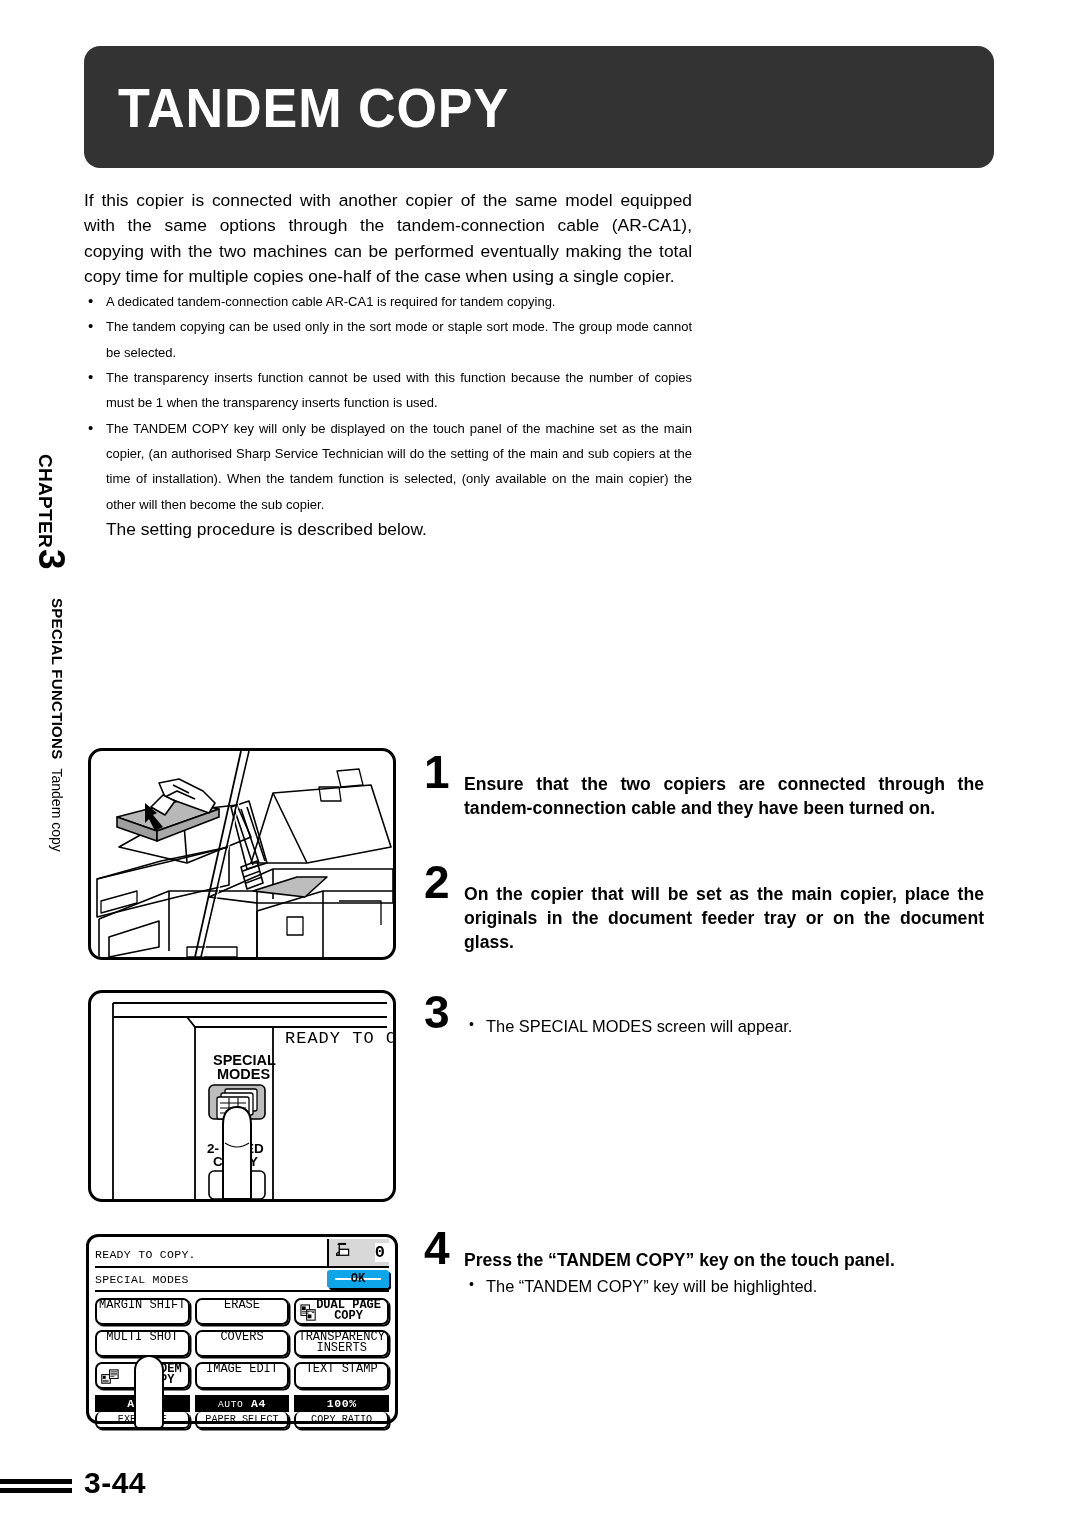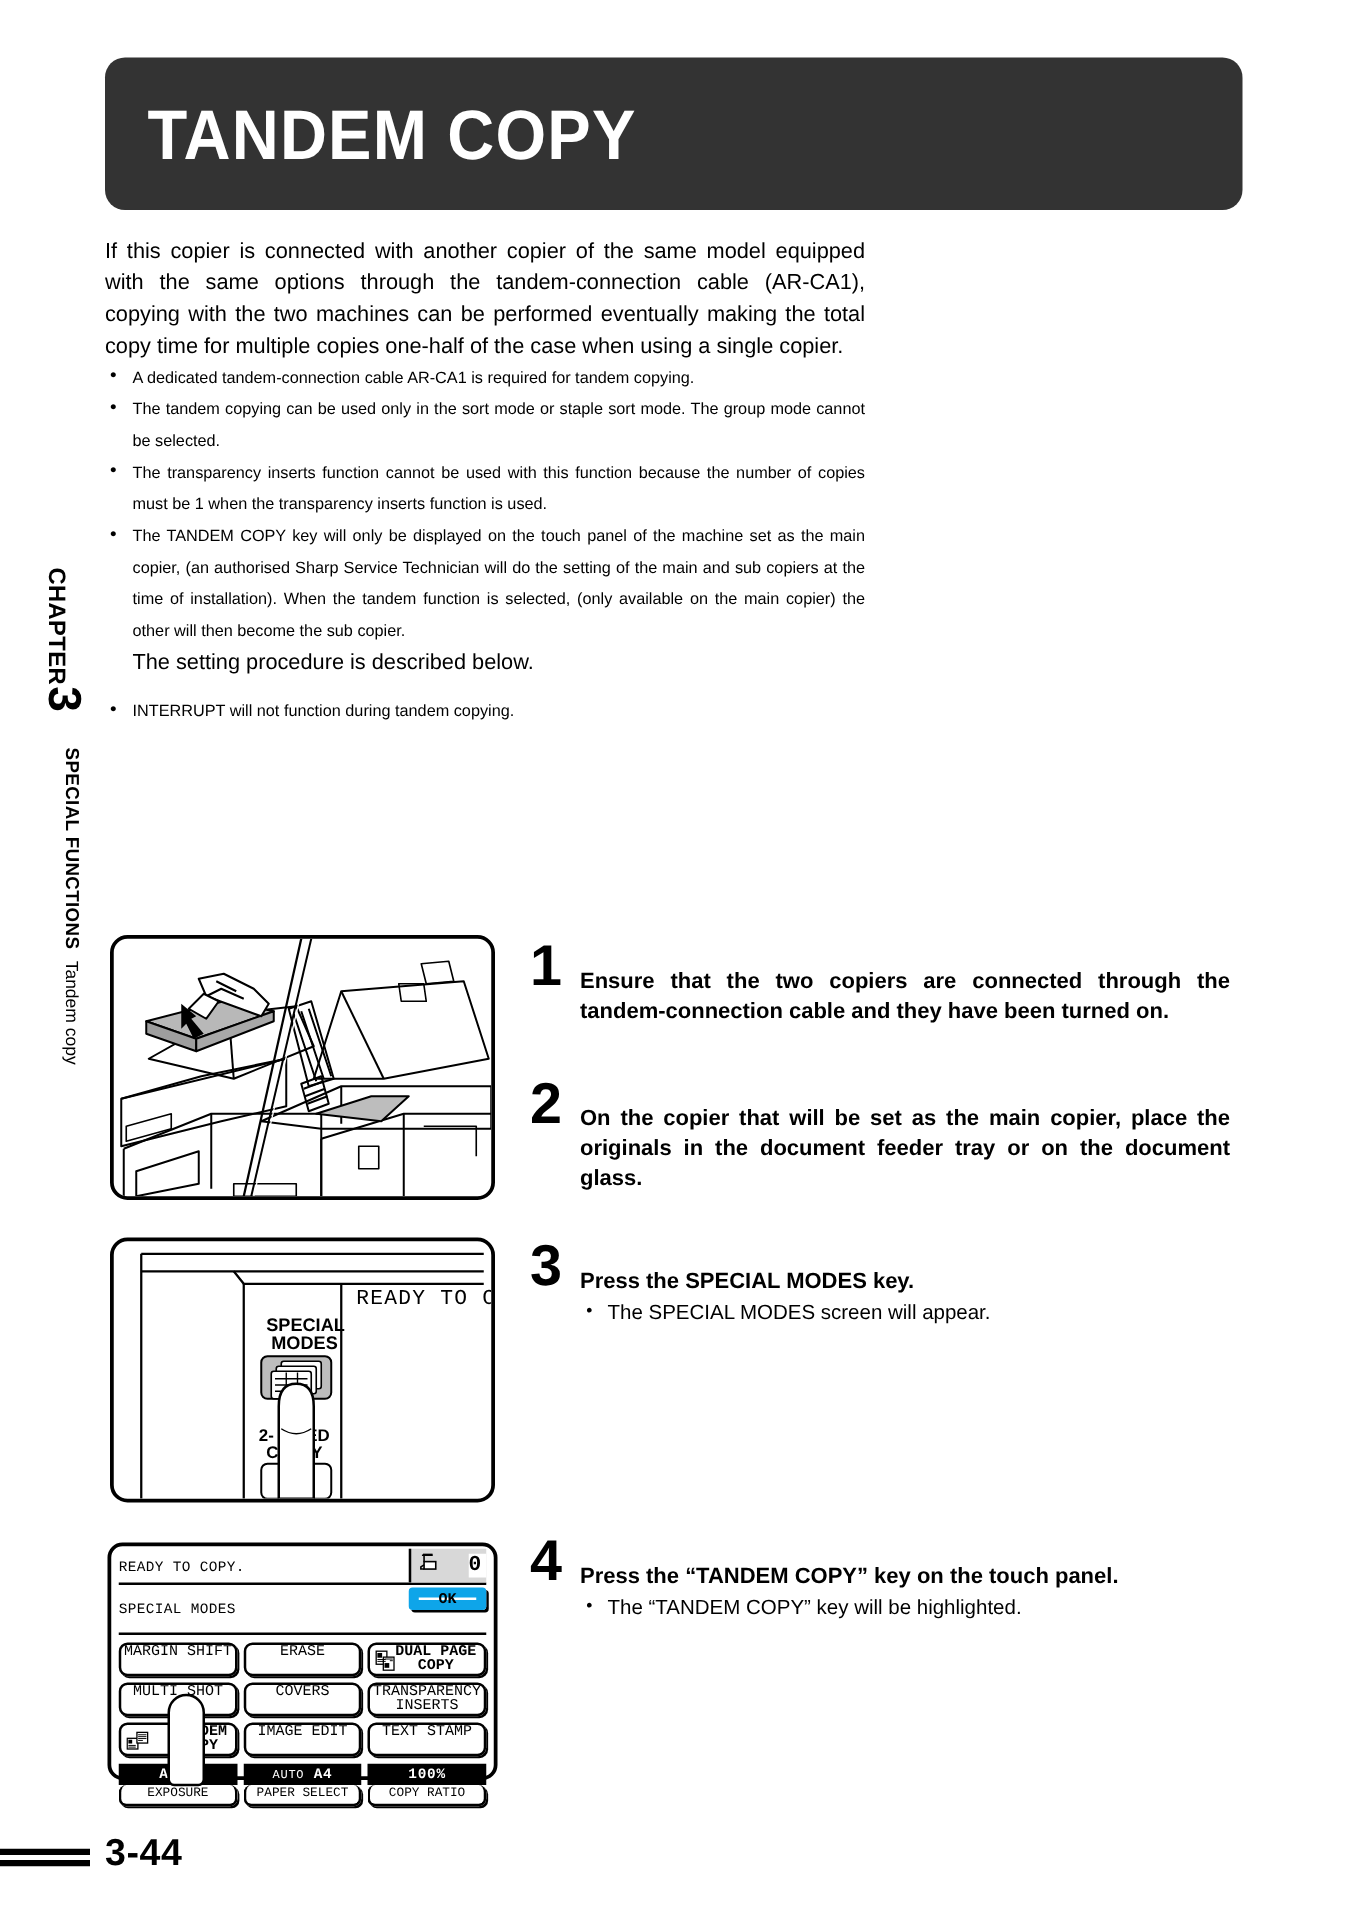--- a/index.html
+++ b/index.html
@@ -150,21 +150,21 @@
     background: #d8d8d8;
     border-left: 2px solid #000;
     display: flex; align-items: center; justify-content: flex-end;
   }
   .count-num { font-size: 17px; font-weight: bold; padding-right: 4px; background:#fff; }
   .printer-ico {
     position: absolute; left: 6px; top: 3px;
     width: 17px; height: 18px;
   }
   .panel-sub {
-    position: relative; height: 40px;
+    position: relative; height: 24px;
     border-bottom: 2px solid #000;
     display: flex; align-items: center;
   }
   .panel-sub-text { font-size: 11.5px; letter-spacing: 0.3px; }
   .ok-btn {
     position: absolute; right: 0px; top: 2px;
     width: 62px; height: 18px;
     border: 8px solid #0ea5e9; border-radius: 3px;
     display: flex; align-items: center; justify-content: center;
     font-size: 12px; font-weight: bold;
@@ -258,21 +258,20 @@
 
   <div class="intro">
     <p>If this copier is connected with another copier of the same model equipped with the same options through the tandem-connection cable (AR-CA1), copying with the two machines can be performed eventually making the total copy time for multiple copies one-half of the case when using a single copier.</p>
     <div class="bullets">
       <div class="bullet">A dedicated tandem-connection cable AR-CA1 is required for tandem copying.</div>
       <div class="bullet">The tandem copying can be used only in the sort mode or staple sort mode. The group mode cannot be selected.</div>
       <div class="bullet">The transparency inserts function cannot be used with this function because the number of copies must be 1 when the transparency inserts function is used.</div>
       <div class="bullet">The TANDEM COPY key will only be displayed on the touch panel of the machine set as the main copier, (an authorised Sharp Service Technician will do the setting of the main and sub copiers at the time of installation). When the tandem function is selected, (only available on the main copier) the other will then become the sub copier.</div>
       <div class="nobullet">The setting procedure is described below.</div>
       <div class="spacer-sm"></div>
-      <div class="bullet">INTERRUPT will not function during tandem copying.</div>
     </div>
   </div>
 
   <div class="illus" id="illus1">
     <svg width="302" height="206" viewBox="0 0 302 206">
       <g fill="none" stroke="#000" stroke-width="1.6" stroke-linejoin="round">
 
         <path d="M8 168 L8 206"></path>
         <path d="M8 168 L78 140 L166 140 L166 206"></path>
         <path d="M78 140 L78 200"></path>
@@ -485,21 +484,20 @@
   <div class="step" id="step2">
     <div class="step-num">2</div>
     <div class="step-body">
       <div class="step-head jfy">On the copier that will be set as the main copier, place the originals in the document feeder tray or on the document glass.</div>
     </div>
   </div>
 
   <div class="step" id="step3">
     <div class="step-num">3</div>
     <div class="step-body">
-      <div class="step-head">Press the SPECIAL MODES key.</div>
       <div class="step-sub">The SPECIAL MODES screen will appear.</div>
     </div>
   </div>
 
   <div class="step" id="step4">
     <div class="step-num">4</div>
     <div class="step-body">
       <div class="step-head">Press the “TANDEM COPY” key on the touch panel.</div>
       <div class="step-sub">The  “TANDEM COPY” key will be highlighted.</div>
     </div>

